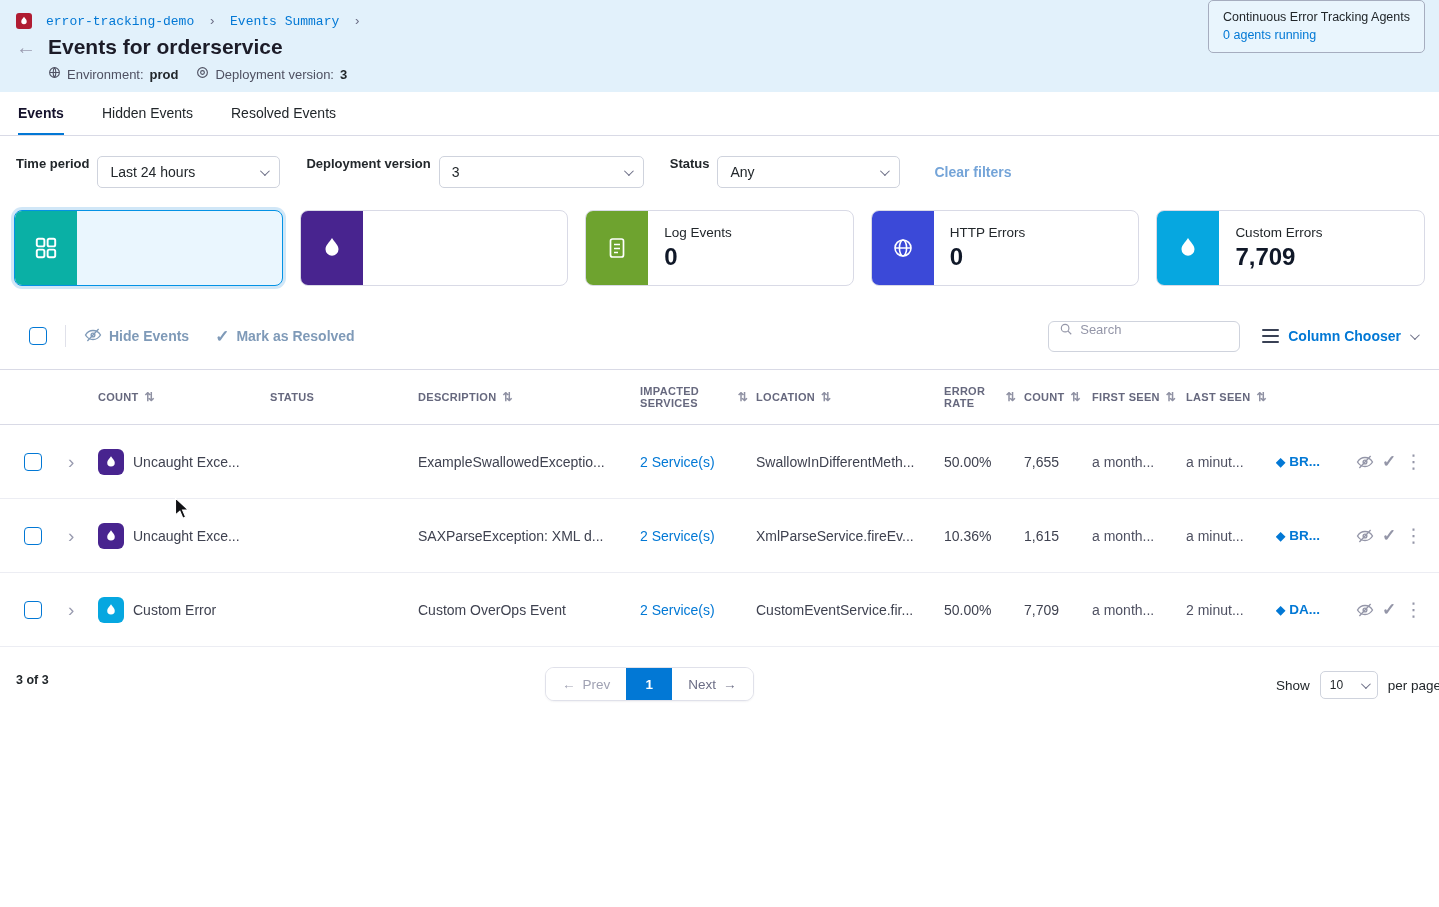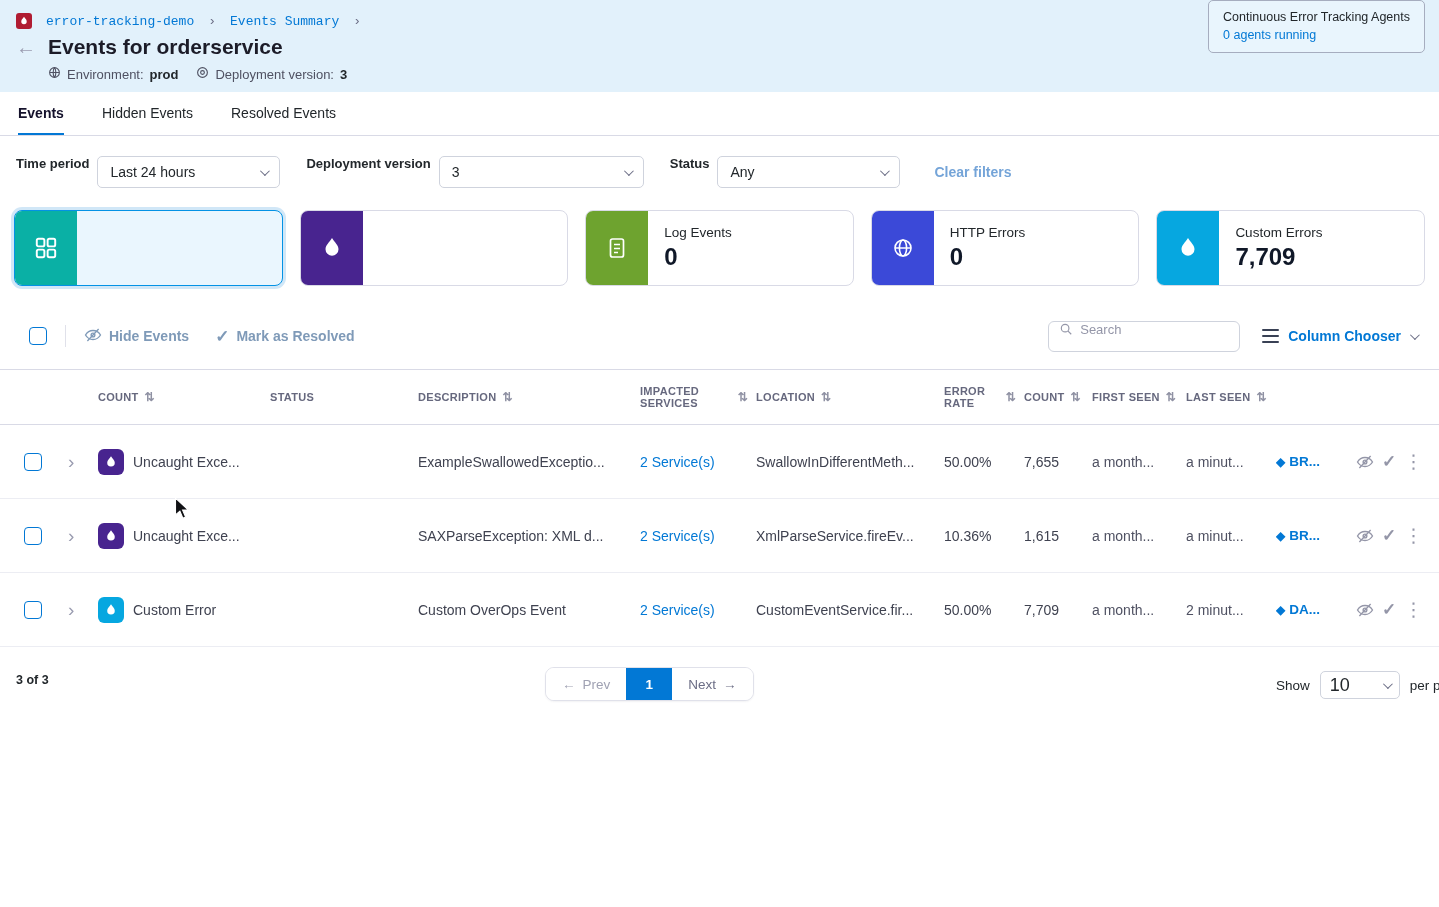--- a/index.html
+++ b/index.html
@@ -103,21 +103,21 @@
   
   .footerbar { position: relative; height: 36px; margin-top: 18px; }
   .result-summary { position: absolute; left: 16px; top: 8px; font-size: 12.5px; font-weight: bold; color: #22272b; }
   .pagination { position: absolute; left: 545px; top: 2px; display: flex; border: 1px solid #e0e1ea; border-radius: 9px; overflow: hidden; background: #fff; box-shadow: 0 1px 2px rgba(40,41,61,.06); }
   .page-btn { height: 32px; display: flex; align-items: center; gap: 7px; padding: 0 16px; font-size: 13.5px; cursor: pointer; background: #fff; }
   .page-btn.prev { color: #a0a2b3; }
   .page-btn.next { color: #6b6d85; }
   .page-num { height: 32px; width: 46px; display: flex; align-items: center; justify-content: center; background: #0278d5; color: #fff; font-size: 13.5px; font-weight: bold; cursor: pointer; }
   .per-page { position: absolute; left: 1276px; top: 6px; display: flex; align-items: center; gap: 10px; white-space: nowrap; }
   .per-page .label { font-size: 13.5px; color: #22272b; }
-  .pp-select { width: 80px; height: 28px; border: 1px solid #cfd3dd; border-radius: 5px; display: flex; align-items: center; justify-content: space-between; padding: 0 9px; font-size: 18px; cursor: pointer; background: #fff; text-align: right; }
+  .pp-select { width: 58px; height: 28px; border: 1px solid #cfd3dd; border-radius: 5px; display: flex; align-items: center; justify-content: space-between; padding: 0 9px; font-size: 12px; cursor: pointer; background: #fff; text-align: right; }
   
   .mouse-cursor { position: absolute; left: 174px; top: 497px; pointer-events: none; }
 </style>
 </head>
 <body>
 
 <header class="hero">
   <div class="breadcrumb">
     <span class="crumb-logo">
       <svg width="10" height="10" viewBox="0 0 24 24">

